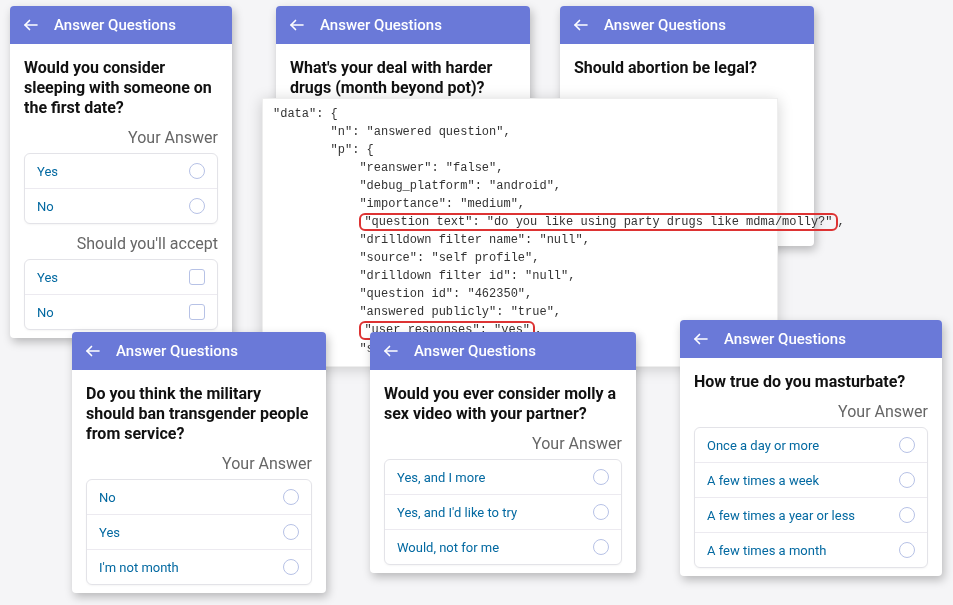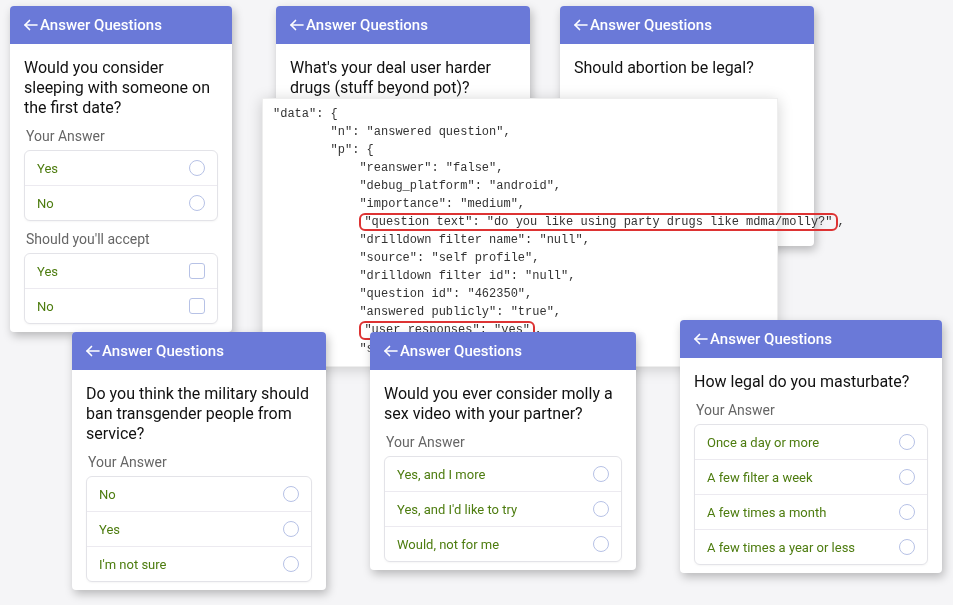--- a/index.html
+++ b/index.html
@@ -17,53 +17,55 @@
     border-radius: 4px;
     box-shadow: 2px 4px 10px rgba(0,0,0,0.25);
     overflow: hidden;
   }
   .header {
     background: #6a79d8;
     color: #fff;
     display: flex;
     align-items: center;
     padding: 10px 12px;
+    gap: 14px;
   }
   .header .back {
     width: 18px; height: 18px;
     display:flex; align-items:center; justify-content:center;
   }
   .header .back svg { stroke:#fff; }
   .header .title { font-size: 15px; font-weight: 500; }
   .body { padding: 14px 14px 8px 14px; }
   .question {
     font-size: 16px;
-    font-weight: 400;
+    font-weight: 700;
     color: #111;
     line-height: 1.25;
     margin-bottom: 6px;
   }
   .section-label {
-    font-size: 14px;
+    font-size: 16px;
     color: #666;
     margin: 10px 0 6px 2px;
+    text-align: right;
   }
   .option-box {
     border: 1px solid #e3e3e8;
     border-radius: 6px;
     background:#fff;
     box-shadow: 0 1px 2px rgba(0,0,0,0.04);
   }
   .option-row {
     display:flex;
     align-items:center;
     justify-content:space-between;
     padding: 9px 12px;
     font-size: 13px;
-    color:#4d7c0f;
+    color:#0369a1;
     border-bottom: 1px solid #eceaf0;
   }
   .option-row:last-child { border-bottom:none; }
   .radio-circle {
     width:16px;height:16px;border-radius:50%;
     border:1.5px solid #b7c2e6;
     background:#fff;
   }
   .check-square {
     width:16px;height:16px;border-radius:3px;
@@ -129,21 +131,21 @@
   <div class="header">
     <span class="back">
       <svg width="18" height="18" viewBox="0 0 24 24" fill="none" stroke-width="2.2" stroke-linecap="round" stroke-linejoin="round">
           <line x1="20" y1="12" x2="4" y2="12"></line>
           <polyline points="10 18 4 12 10 6"></polyline>
         </svg>
     </span>
     <span class="title">Answer Questions</span>
   </div>
   <div class="body">
-    <div class="question">What's your deal user harder drugs (stuff beyond pot)?</div>
+    <div class="question">What's your deal with harder drugs (month beyond pot)?</div>
   </div>
 </div>
 
 <div class="card" style="left:560px; top:6px; width:254px; height:240px;">
   <div class="header">
     <span class="back">
       <svg width="18" height="18" viewBox="0 0 24 24" fill="none" stroke-width="2.2" stroke-linecap="round" stroke-linejoin="round">
           <line x1="20" y1="12" x2="4" y2="12"></line>
           <polyline points="10 18 4 12 10 6"></polyline>
         </svg>
@@ -188,21 +190,21 @@
     <div class="option-box">
       <div class="option-row">
           <span>No</span>
           <span class="radio-circle"></span>
         </div>
       <div class="option-row">
           <span>Yes</span>
           <span class="radio-circle"></span>
         </div>
       <div class="option-row">
-          <span>I'm not sure</span>
+          <span>I'm not month</span>
           <span class="radio-circle"></span>
         </div>
     </div>
   </div>
 </div>
 
 <div class="card" style="left:370px; top:332px; width:266px;">
   <div class="header">
     <span class="back">
       <svg width="18" height="18" viewBox="0 0 24 24" fill="none" stroke-width="2.2" stroke-linecap="round" stroke-linejoin="round">
@@ -236,34 +238,34 @@
   <div class="header">
     <span class="back">
       <svg width="18" height="18" viewBox="0 0 24 24" fill="none" stroke-width="2.2" stroke-linecap="round" stroke-linejoin="round">
           <line x1="20" y1="12" x2="4" y2="12"></line>
           <polyline points="10 18 4 12 10 6"></polyline>
         </svg>
     </span>
     <span class="title">Answer Questions</span>
   </div>
   <div class="body">
-    <div class="question">How legal do you masturbate?</div>
+    <div class="question">How true do you masturbate?</div>
     <div class="section-label">Your Answer</div>
     <div class="option-box">
       <div class="option-row">
           <span>Once a day or more</span>
           <span class="radio-circle"></span>
         </div>
       <div class="option-row">
-          <span>A few filter a week</span>
+          <span>A few times a week</span>
+          <span class="radio-circle"></span>
+        </div>
+      <div class="option-row">
+          <span>A few times a year or less</span>
           <span class="radio-circle"></span>
         </div>
       <div class="option-row">
           <span>A few times a month</span>
           <span class="radio-circle"></span>
         </div>
-      <div class="option-row">
-          <span>A few times a year or less</span>
-          <span class="radio-circle"></span>
-        </div>
     </div>
   </div>
 </div>
 
 </body></html>

